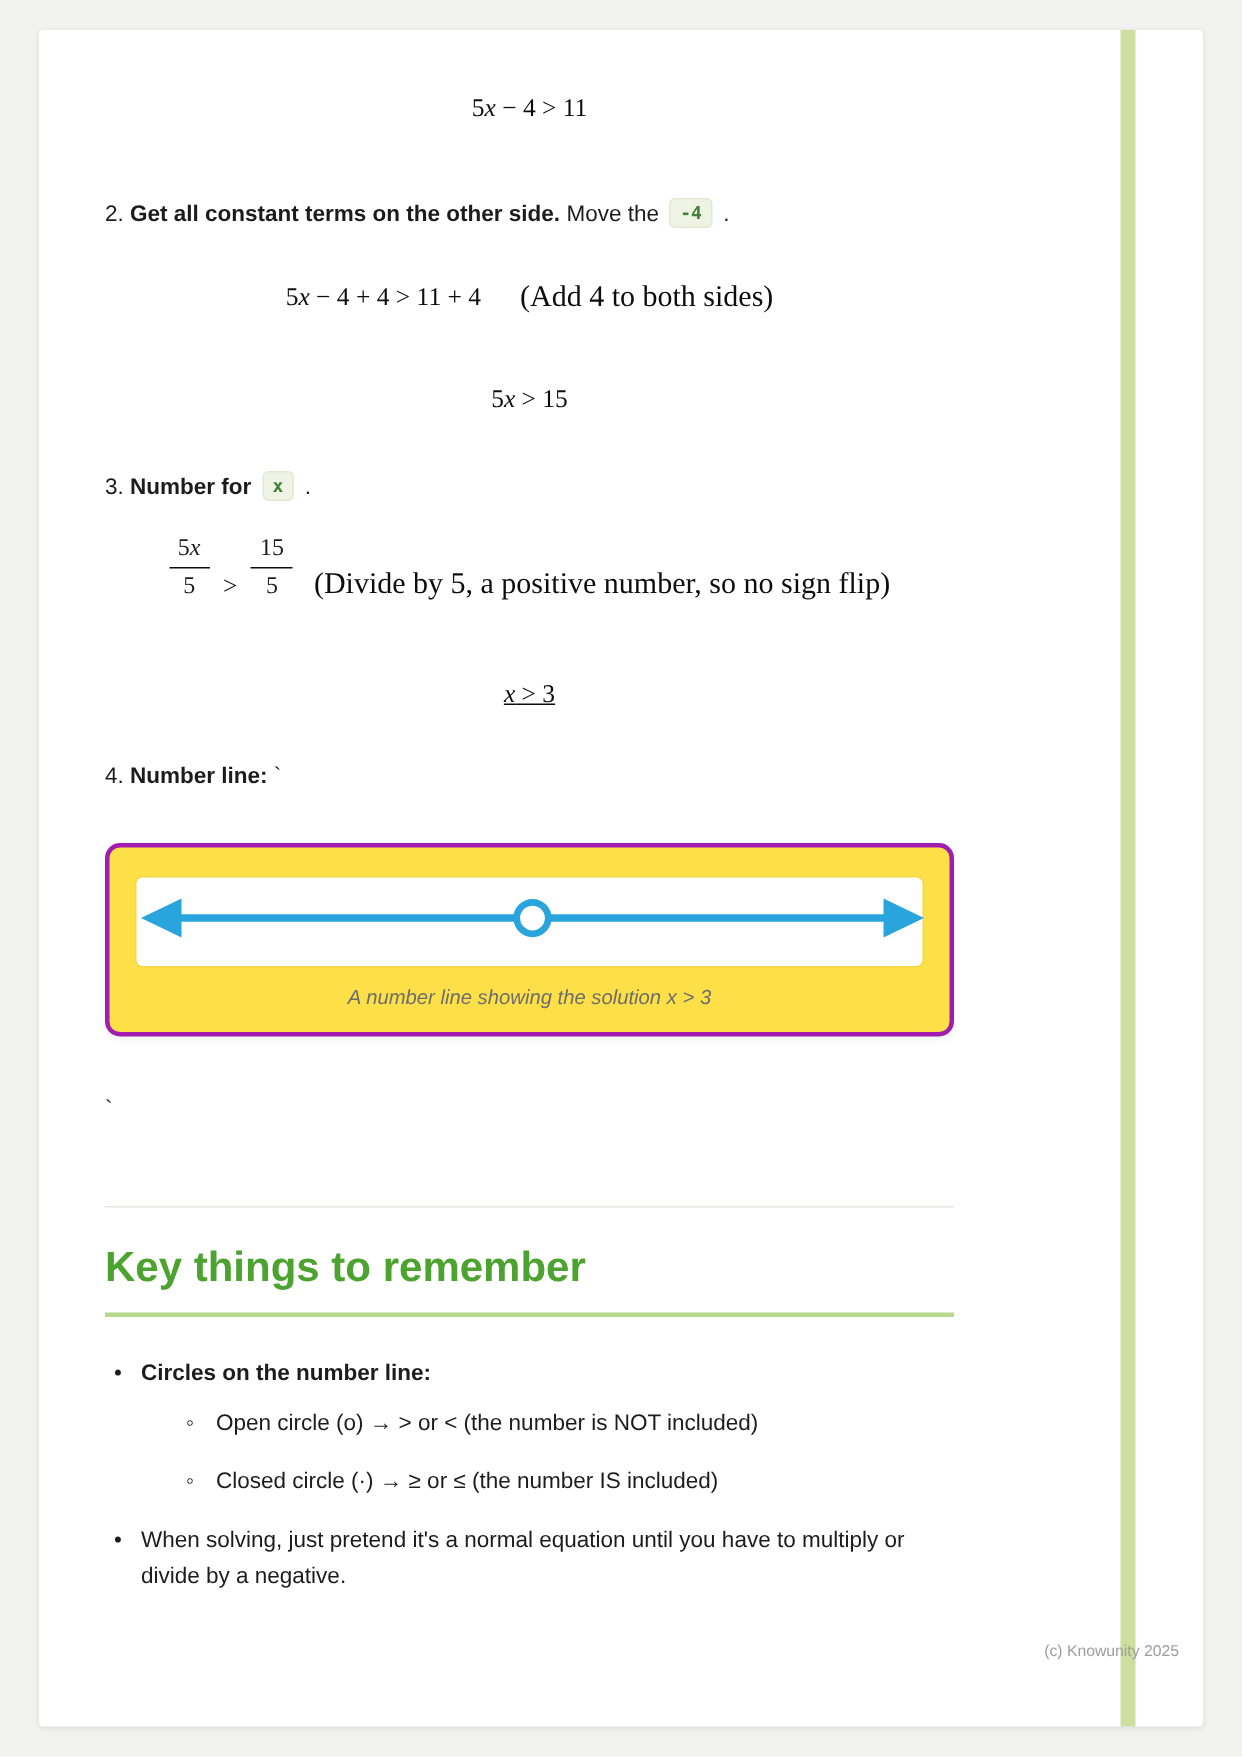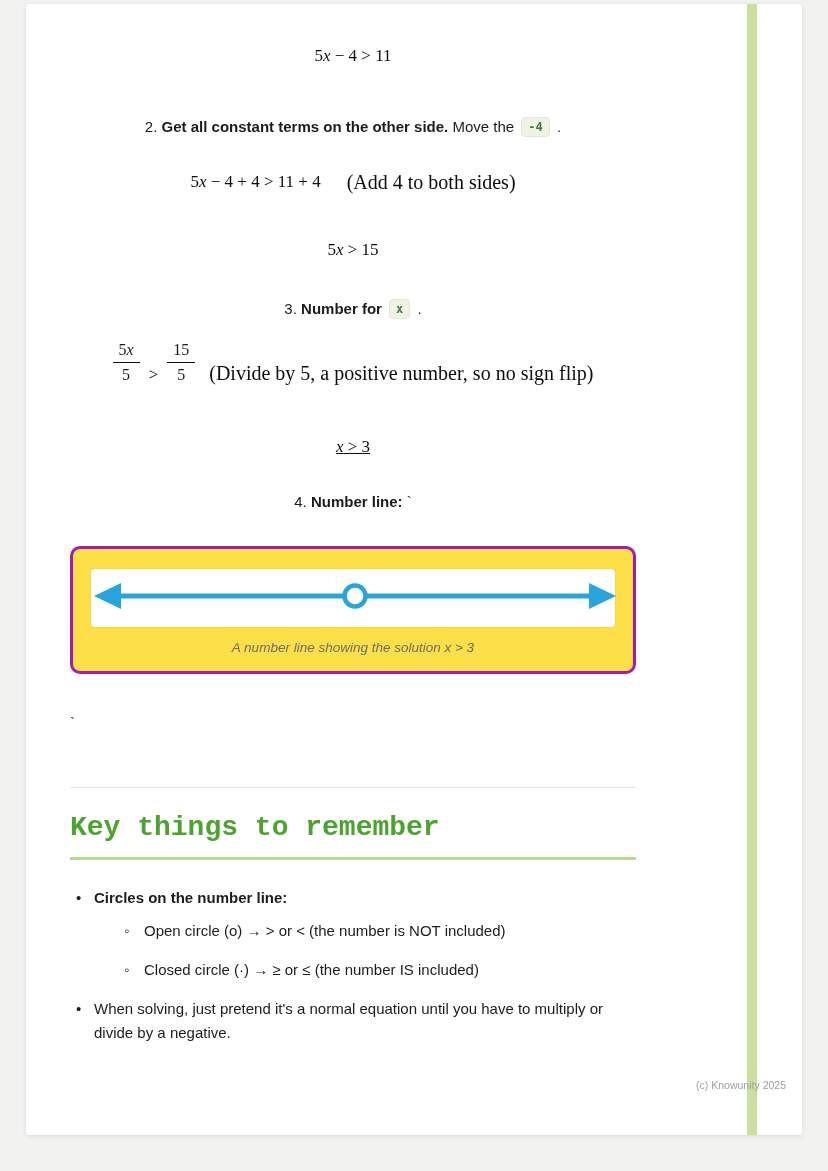--- a/index.html
+++ b/index.html
@@ -2,33 +2,33 @@
 <html><head>
 <meta charset="utf-8">
 <style>
   html, body { margin:0; padding:0; }
   body {
     width:828px; height:1171px; overflow:hidden; position:relative;
     background:#f2f2f0; color:#1c1c1c;
     font-family:"Liberation Sans", sans-serif;
   }
   .paper {
-    position:absolute; left:26px; top:4px; width:776px; height:1131px;
+    position:absolute; left:26px; top:20px; width:776px; height:1131px;
     background:#ffffff; border-radius:3px; box-shadow:0 1px 4px rgba(0,0,0,0.10);
     padding:42px 0 0 44px; box-sizing:border-box;
   }
   .stripe { position:absolute; left:721px; top:0; width:10px; height:100%; background:#ccdf9f; z-index:1; }
   .content { width:566px; position:relative; z-index:2; }
 
   .math { font-family:"Liberation Serif", serif; font-size:17px; color:#0d0d0d; text-align:center; }
   .math i { font-style:italic; }
   .mnote { font-family:"Liberation Serif", serif; font-size:20px; color:#0d0d0d; }
   .eq-row { display:flex; justify-content:center; align-items:center; }
 
-  .step { font-size:15px; line-height:1.5; color:#1c1c1c;text-align:center; }
+  .step { font-size:15px; line-height:1.5; color:#1c1c1c; }
   .step .b { font-weight:bold; }
   .chip {
     display:inline-block; background:#eef3e4; border:1px solid #e0e9d2; color:#41803a;
     font-family:"DejaVu Sans Mono", monospace; font-size:12px; font-weight:bold;
     line-height:1; padding:3px 6px; border-radius:4px; margin:0 3px; vertical-align:1px;
   }
 
   .frac { display:inline-flex; flex-direction:column; align-items:center;
     font-family:"Liberation Serif", serif; font-size:16px; line-height:1.25; }
   .frac .fnum { padding:0 6px 2px; border-bottom:1.3px solid #0d0d0d; }
@@ -40,21 +40,21 @@
     box-shadow:0 2px 5px rgba(0,0,0,0.05); padding:20px 18px 16px; box-sizing:border-box;
   }
   .nl-strip { background:#ffffff; border-radius:4px; padding:6px 2px; text-align:center;
     box-shadow:0 0 0 1px rgba(0,0,0,0.04); }
   .nl-caption { margin-top:13px; text-align:center; font-style:italic; font-size:13.5px; color:#6d6d6d; }
 
   .stray { font-size:15px; color:#1c1c1c; }
 
   .divider { border:none; border-top:1px solid #e7e7e4; width:566px; margin:0; }
 
-  .heading { margin:0; font-size:28px; font-weight:bold; color:#4da32f; font-family:Liberation Mono, monospace; }
+  .heading { margin:0; font-size:28px; font-weight:bold; color:#4da32f; font-family:Liberation Sans, sans-serif; }
   .heading-underline { width:566px; height:3px; background:#b7d98b; }
 
   .main-list { list-style:none; padding:0; margin:0; }
   .main-list > li { position:relative; padding-left:24px; margin-bottom:14px; font-size:15px; line-height:1.55; }
   .main-list > li::before { content:"\2022"; position:absolute; left:6px; top:0; }
   .main-list .b { font-weight:bold; }
   .sub-list { list-style:none; padding:0; margin:10px 0 4px 28px; }
   .sub-list > li { position:relative; padding-left:22px; margin-bottom:16px; }
   .sub-list > li::before { content:"\25E6"; position:absolute; left:2px; top:0; }
 

